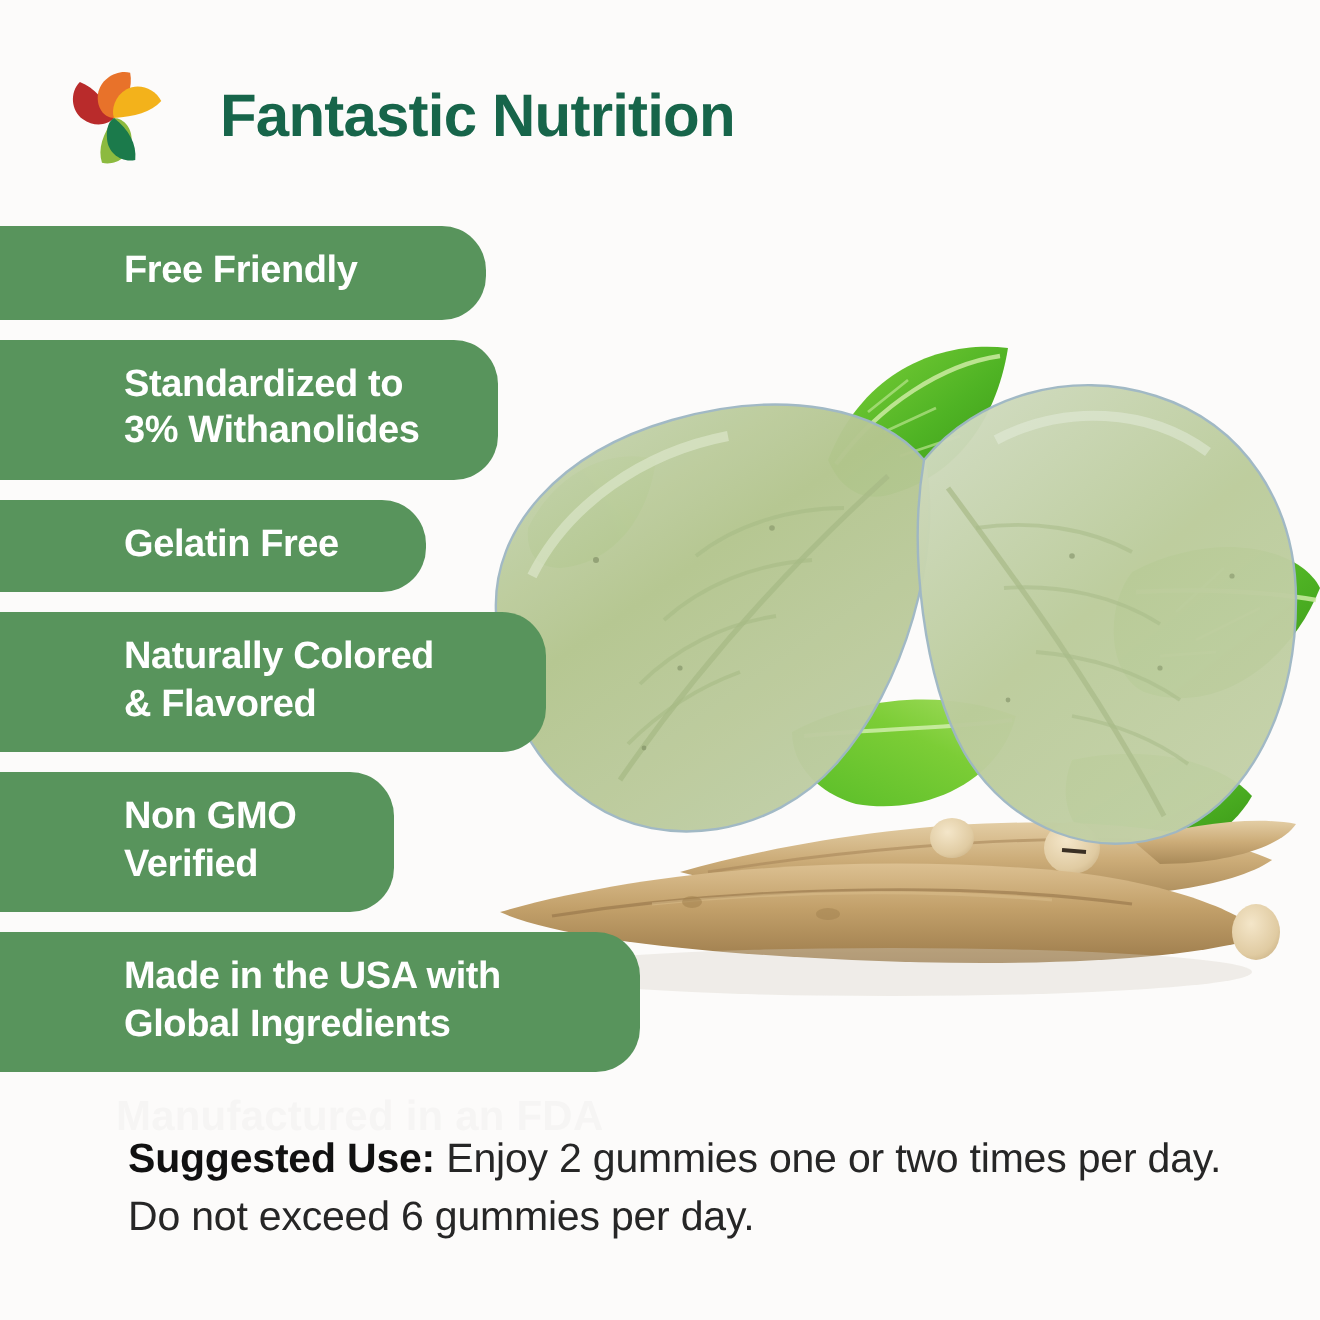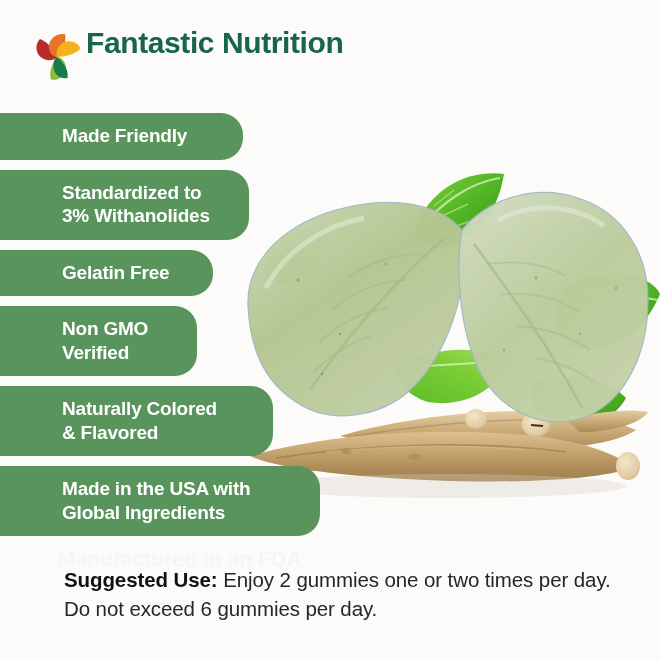--- a/index.html
+++ b/index.html
@@ -19,21 +19,22 @@
     background: #fcfbfa;
     overflow: hidden;
   }
 
   
   .brand {
     position: absolute;
     left: 28px;
     top: 28px;
     display: flex;
-    gap: 0;
+    align-items: center;
+    gap: 24px;
     height: 62px;
   }
   .brand-mark {
     width: 58px;
     height: 58px;
     flex: 0 0 58px;
     display: block;
   }
   .brand-name {
     font-family: "Liberation Sans", sans-serif;
@@ -237,28 +238,28 @@
         <circle cx="344" cy="166" r="1.3" fill="#6b7a52" opacity="0.4"></circle>
         <circle cx="268" cy="182" r="1.2" fill="#6b7a52" opacity="0.45"></circle>
         <circle cx="380" cy="120" r="1.3" fill="#6b7a52" opacity="0.4"></circle>
       </g>
 
       <ellipse cx="210" cy="318" rx="180" ry="12" fill="#d8d2c7" opacity="0.35"></ellipse>
     </svg>
   </div>
 
   <div class="pill-stack">
-    <div class="pill pill-1">Made Friendly</div>
+    <div class="pill pill-1">Free Friendly</div>
     <div class="pill pill-2">Standardized to
 3% Withanolides</div>
     <div class="pill pill-3">Gelatin Free</div>
+    <div class="pill pill-5">Naturally Colored
+&amp; Flavored</div>
     <div class="pill pill-4">Non GMO
 Verified</div>
-    <div class="pill pill-5">Naturally Colored
-&amp; Flavored</div>
     <div class="pill pill-6">Made in the USA with
 Global Ingredients</div>
   </div>
 
   <div class="ghost-line">Manufactured in an FDA</div>
 
   <div class="suggested">
     <span class="lead">Suggested Use:</span><span> Enjoy 2 gummies one or two times per day. Do not exceed 6 gummies per day.</span>
   </div>
 

